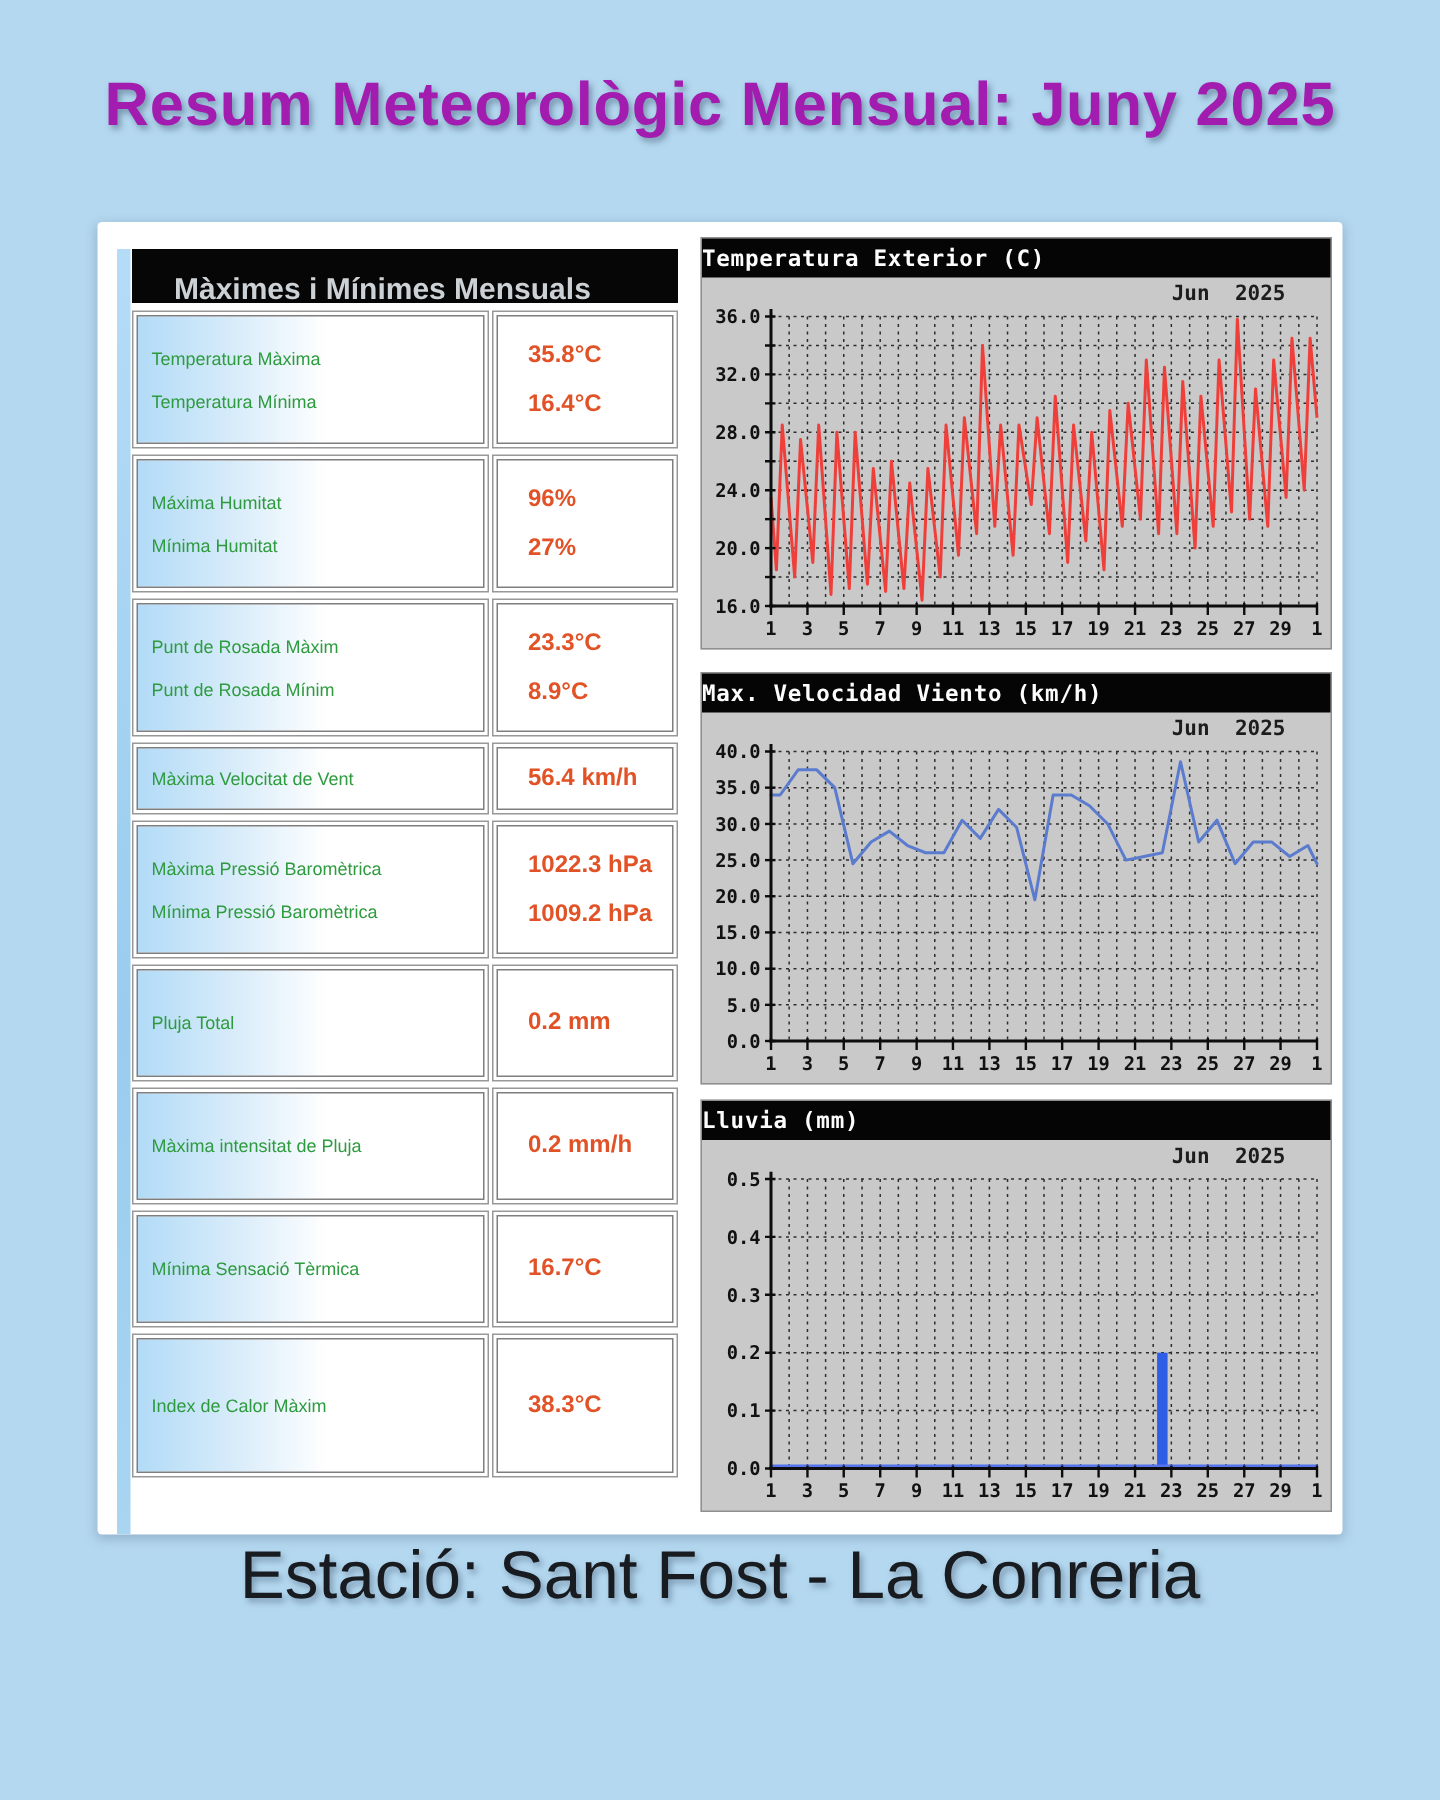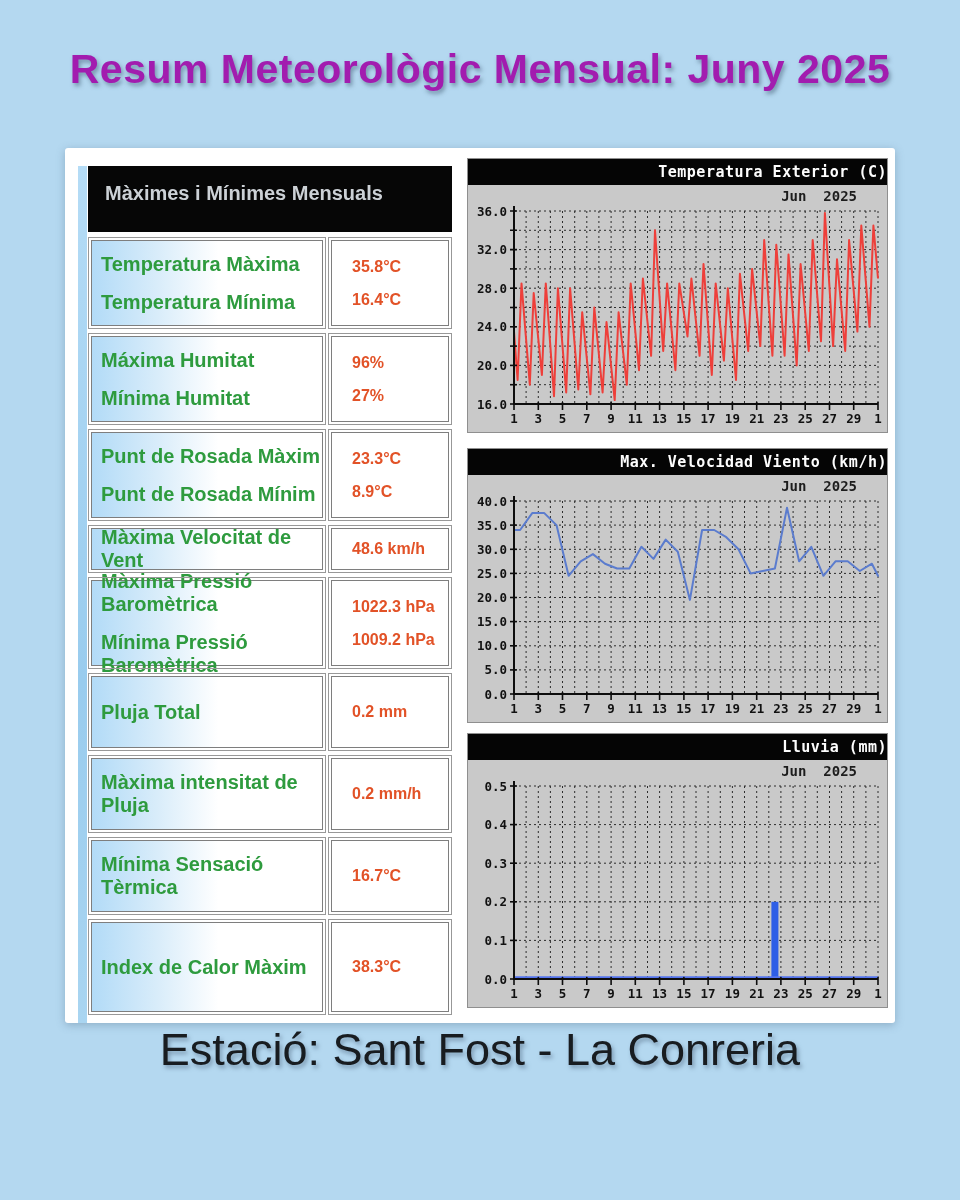--- a/index.html
+++ b/index.html
@@ -40,59 +40,59 @@
   .blue-strip{
     width:9px;flex:none;
     background:linear-gradient(180deg,#b5dcf6 0%,#99ccee 60%,#a9d5f1 100%);
     margin-right:1px;
   }
   .mtable{width:364px;flex:none;}
   .mtable-header{
     background:#060606;
     color:#ccd1d6;
     font-size:20px;font-weight:bold;
-    height:66px;line-height:54px;
-    padding-left:17px;
+    height:36px;line-height:54px;
+    padding-left:28px;
     box-sizing:border-box;
     margin-bottom:5px;
   }
   .tgroup{display:flex;gap:2px;margin-bottom:4px;}
   .tcell{
     box-sizing:border-box;
     border:1px solid #7e7e7e;
     outline:1px solid #989898;
     outline-offset:2px;
     margin:3px;
     display:flex;flex-direction:column;justify-content:center;gap:15px;
     background:#fff;
   }
   .label-cell{
     flex:1 1 64%;
     background:linear-gradient(90deg,#b2dbf7 0%,#d8ecfa 28%,#ffffff 55%);
     padding-left:9px;
   }
   .value-cell{flex:0 0 118px;padding-left:20px;}
   .h92{height:92px;} .h64{height:48px;} .h78{height:78px;} .h96{height:96px;}
-  .trow-label{font-size:20px;font-weight:bold;color:#2e9b3e;}
+  .trow-label{font-size:12px;font-weight:normal;color:#2e9b3e;}
   .trow-value{font-size:16px;font-weight:bold;color:#e25227;}
   
   .charts-col{margin:10px 0 0 15px;display:flex;flex-direction:column;}
   .chart-panel{
     box-sizing:border-box;
     width:421px;
     background:#c9c9c9;
     border:1px solid #8f8f8f;
   }
   .cp-temp{margin-bottom:15px;}
   .cp-wind{margin-bottom:10px;}
   .chart-titlebar{
     background:#050505;color:#fdfdfd;
     font-family:"DejaVu Sans Mono",monospace;
     font-size:15px;font-weight:bold;
-    text-align:right;
+    text-align:left;
     height:26px;line-height:26px;
     letter-spacing:.5px;
   }
   .chart-subtitle{
     font-family:"DejaVu Sans Mono",monospace;
     font-size:14px;font-weight:bold;color:#1d1d1d;
     text-align:right;
     height:21px;line-height:23px;
     padding-right:30px;
     white-space:pre;
@@ -148,21 +148,21 @@
           <div class="trow-value">23.3°C</div>
           <div class="trow-value">8.9°C</div>
         </div>
       </div>
 
       <div class="tgroup h64">
         <div class="tcell label-cell">
           <div class="trow-label">Màxima Velocitat de Vent</div>
         </div>
         <div class="tcell value-cell">
-          <div class="trow-value">48.6 km/h</div>
+          <div class="trow-value">56.4 km/h</div>
         </div>
       </div>
 
       <div class="tgroup h92">
         <div class="tcell label-cell">
           <div class="trow-label">Màxima Pressió Baromètrica</div>
           <div class="trow-label">Mínima Pressió Baromètrica</div>
         </div>
         <div class="tcell value-cell">
           <div class="trow-value">1022.3 hPa</div>

